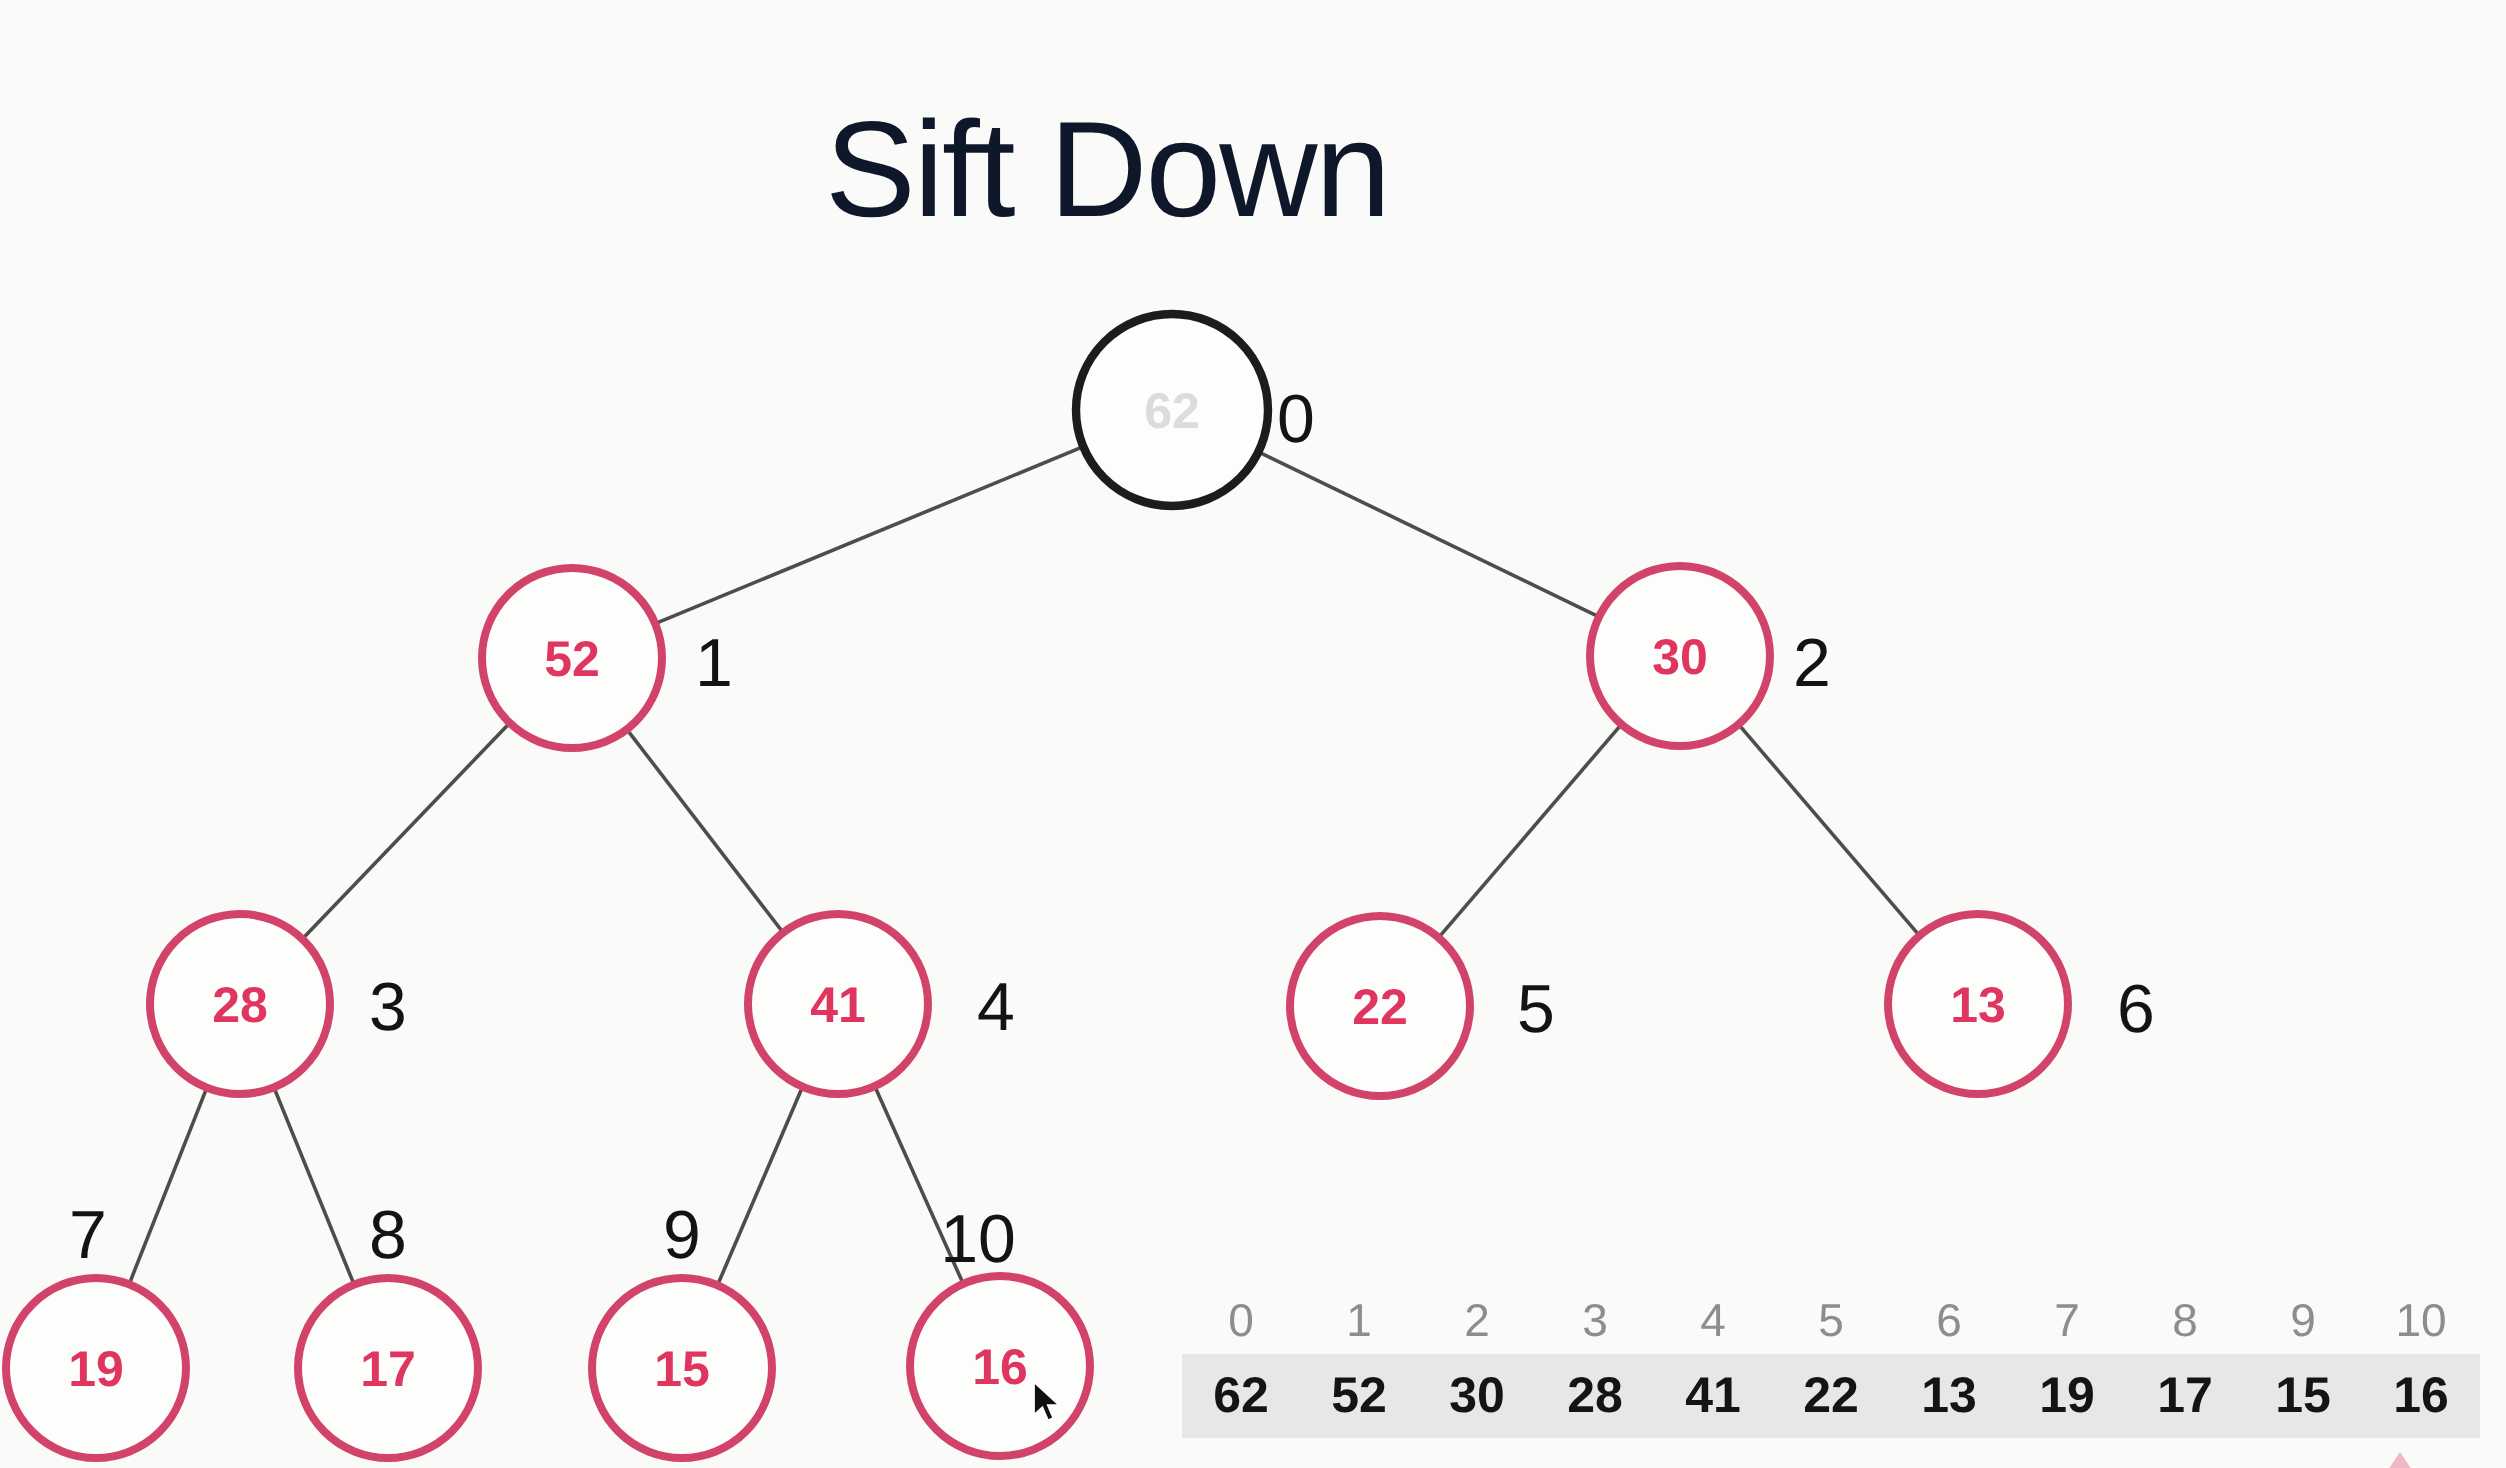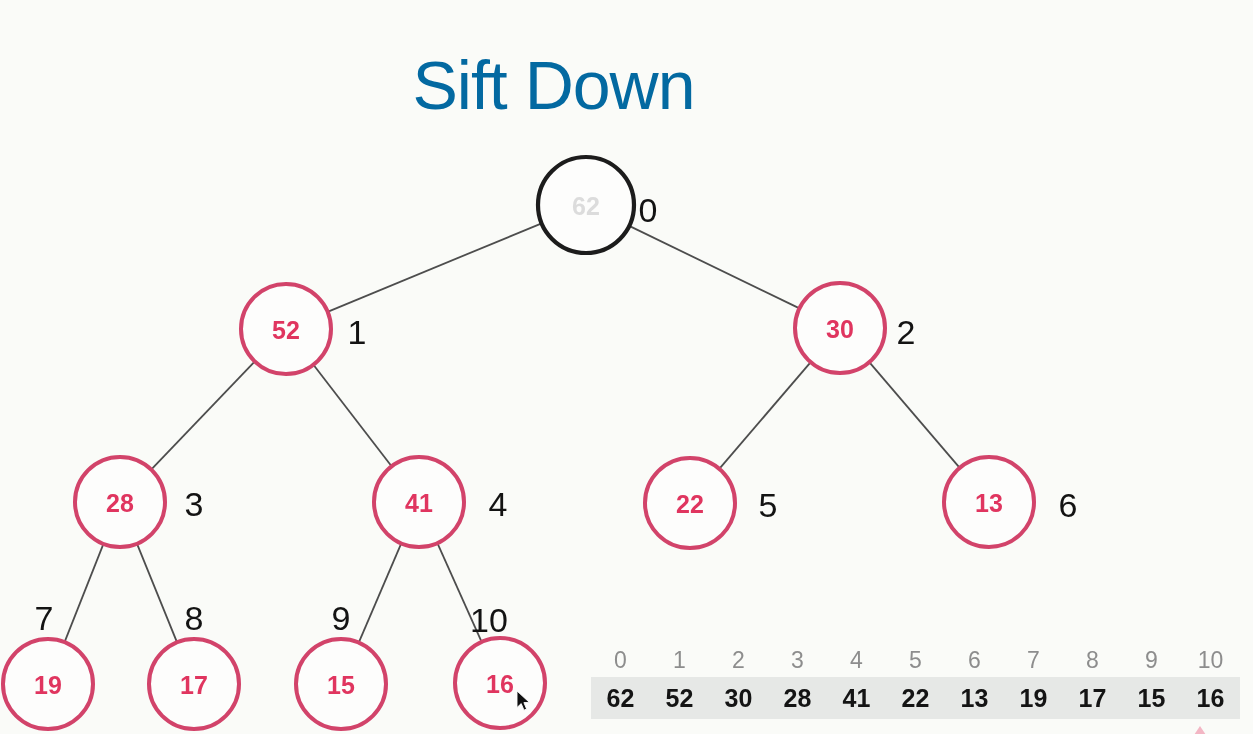--- a/index.html
+++ b/index.html
@@ -19,21 +19,21 @@
   }
   #title {
     position: absolute;
     left: 0;
     top: 46px;
     width: 1107px;
     text-align: center;
     font-size: 68px;
     font-weight: 400;
     letter-spacing: -1px;
-    color: #0369a1;
+    color: #0f172a;
     font-family: "Liberation Sans", sans-serif;
   }
   svg#tree {
     position: absolute;
     left: 0;
     top: 0;
     width: 1253px;
     height: 734px;
   }
   .edge {

